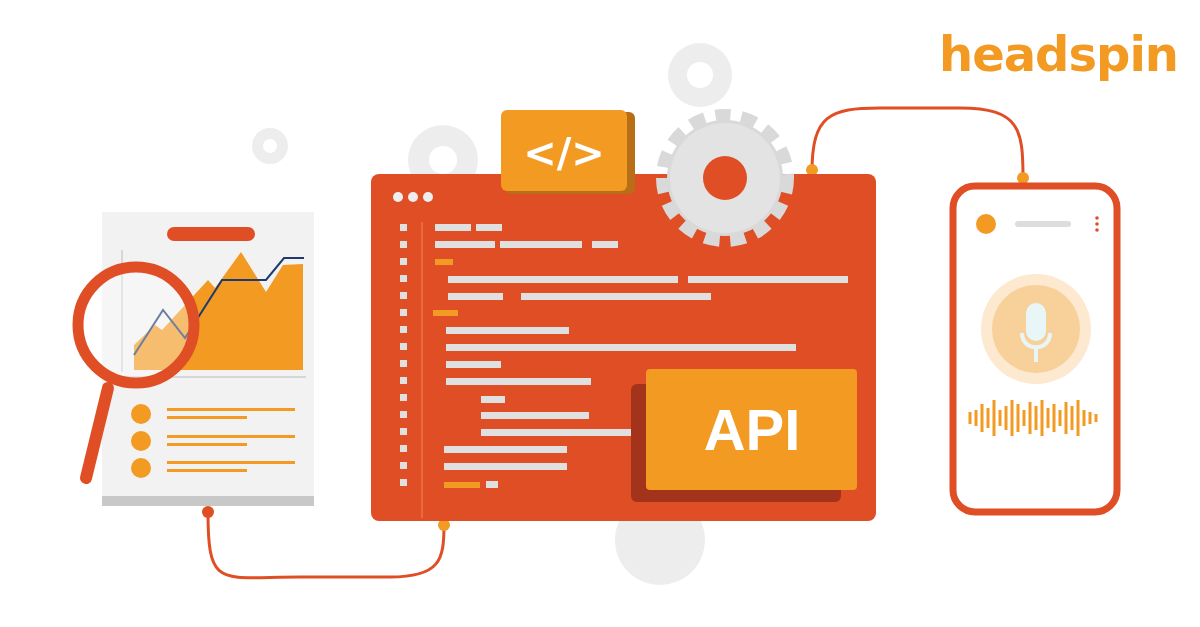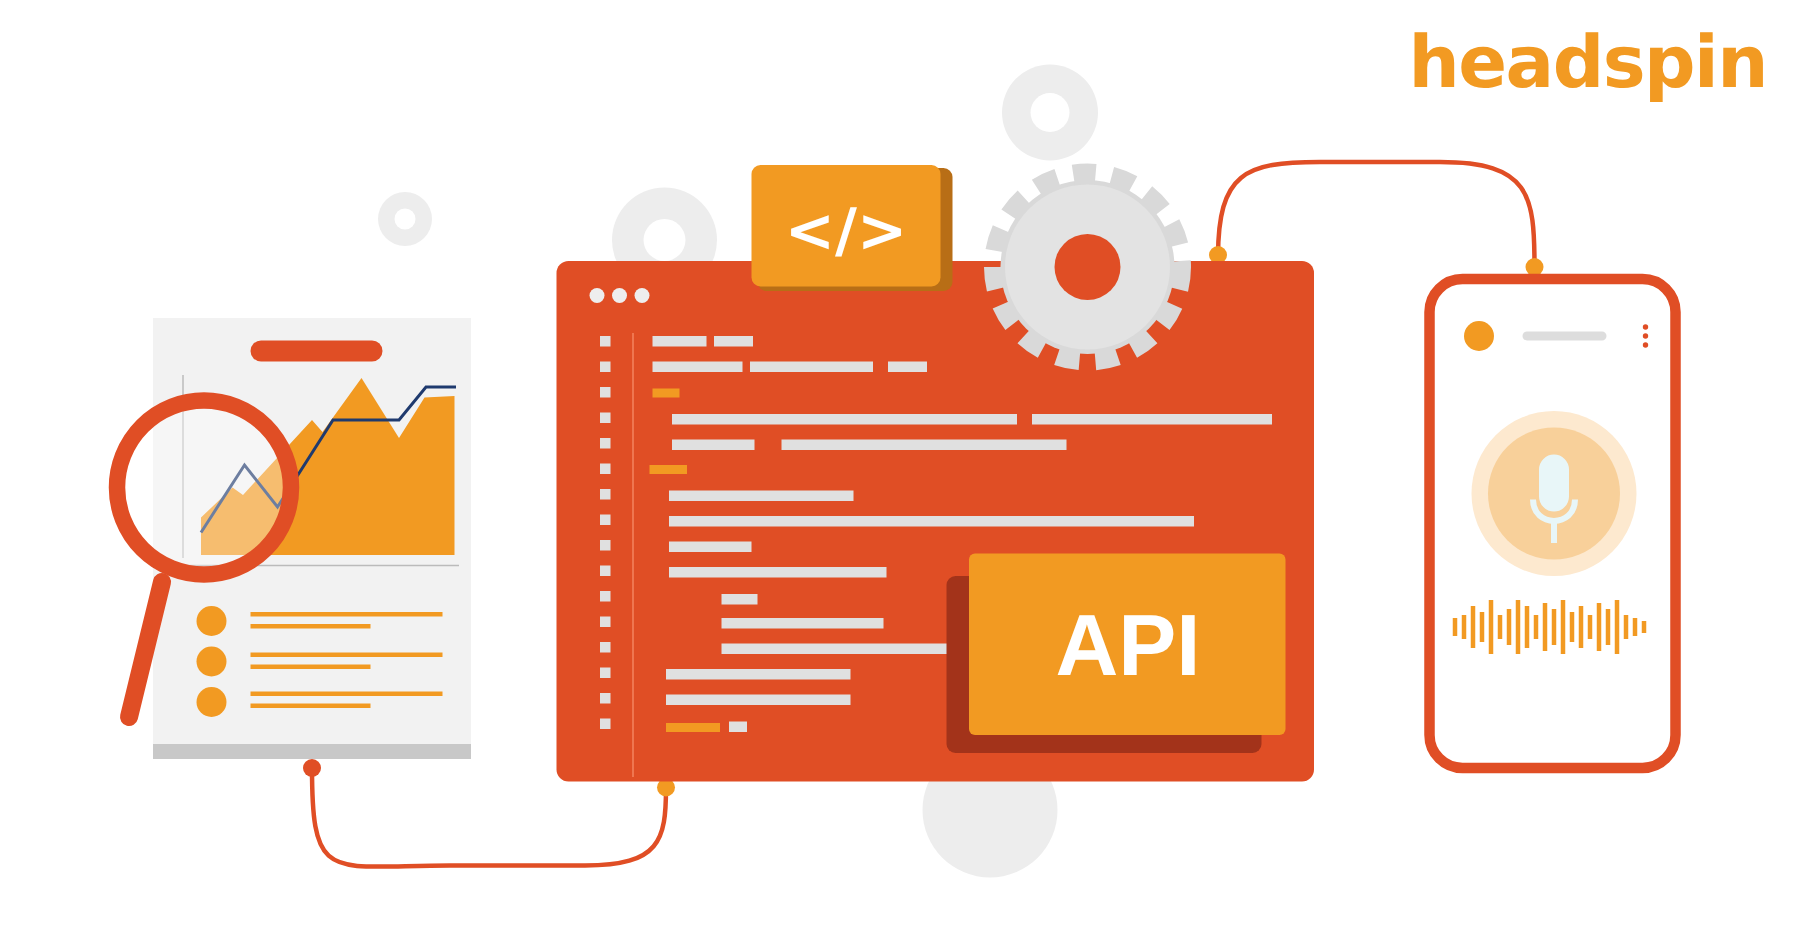--- a/index.html
+++ b/index.html
@@ -1,18 +1,18 @@
 <!DOCTYPE html>
 <html><head>
 <meta charset="utf-8">
 <style>
   html,body{margin:0;padding:0;}
   body{width:1200px;height:627px;background:#ffffff;position:relative;overflow:hidden;font-family:"Liberation Sans",sans-serif;}
   .abs{position:absolute;}
-  .logo{right:22px;top:14px;color:#f29a22;font-size:48px;font-weight:bold;letter-spacing:-1px;font-family:"DejaVu Sans",sans-serif;}
+  .logo{right:22px;top:26px;color:#f29a22;font-size:48px;font-weight:bold;letter-spacing:-1px;font-family:"DejaVu Sans",sans-serif;}
   svg{position:absolute;left:0;top:0;}
 </style>
 </head>
 <body>
 
 <div class="abs logo">headspin</div>
 
 <svg width="1200" height="627" viewBox="0 0 1200 627">
 
   <g fill="#ededed">

